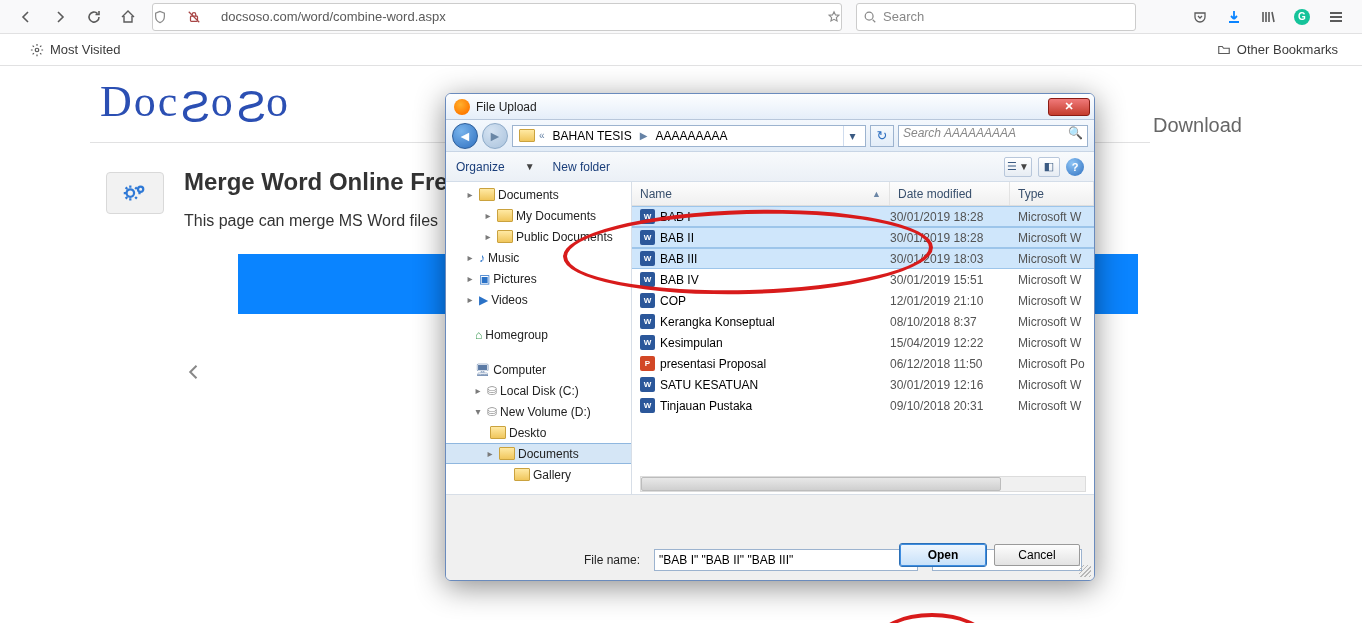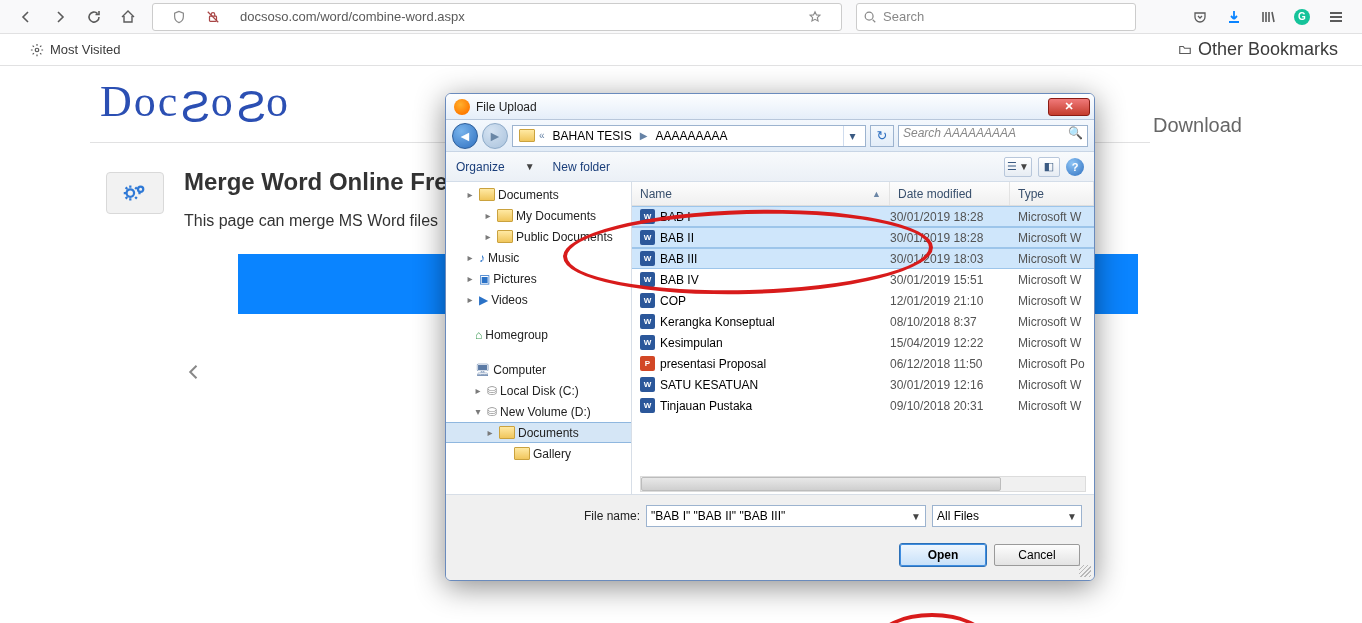--- a/index.html
+++ b/index.html
@@ -2,28 +2,28 @@
 <html><head>
 <meta charset="utf-8">
 <style>
 * { margin: 0; padding: 0; box-sizing: border-box; font-family: "Segoe UI", Arial, sans-serif; }
 body { background: #fff; width: 1362px; height: 623px; overflow: hidden; position: relative; }
 
 
 .browser-toolbar { height: 34px; display: flex; align-items: center; gap: 6px; padding: 0 12px; background: #f9f9fa; border-bottom: 1px solid #e1e1e2; }
 .tool-btn { width: 28px; height: 28px; display: flex; align-items: center; justify-content: center; color: #5b5b5b; cursor: default; border-radius: 3px; }
 .tool-btn svg { width: 16px; height: 16px; }
-.url-box { flex: 0 0 690px; height: 28px; display: flex; align-items: center; border: 1px solid #ccc; border-radius: 3px; margin-left: 4px; padding: 0 19px; gap: 20px; background: #fff; }
+.url-box { flex: 0 0 690px; height: 28px; display: flex; align-items: center; border: 1px solid #ccc; border-radius: 3px; margin-left: 4px; padding: 0 0; gap: 20px; background: #fff; }
 .url-text { flex: 1; font-size: 13px; color: #5a5a5a; }
 .search-box { flex: 0 0 280px; height: 28px; display: flex; align-items: center; border: 1px solid #ccc; border-radius: 3px; margin-left: 8px; padding: 0 6px; gap: 6px; background: #fff; color: #888; font-size: 13px; }
 .spacer { flex: 1; }
 
 .bookmarks-bar { height: 32px; display: flex; align-items: center; padding: 0 24px; border-bottom: 1px solid #e1e1e2; background: #fff; }
 .bookmark-item { display: flex; align-items: center; gap: 6px; font-size: 13px; color: #3b3b3b; padding: 4px 6px; }
-.bookmarks-right { margin-left: auto; display: flex; align-items: center; gap: 6px; font-size: 18px; color: #3b3b3b; }
+.bookmarks-right { margin-left: auto; display: flex; align-items: center; gap: 6px; font-size: 13px; color: #3b3b3b; }
 
 
 .page-area { position: relative; background: #fff; }
 .logo { position: absolute; left: 100px; top: 10px; font-size: 44px; font-weight: 400; color: #2b4fb3; letter-spacing: 2px; font-family: Georgia, 'Times New Roman', serif; }
 .logo .flip { display: inline-block; transform: scaleX(-1) translateY(6px); }
 .download-link { position: absolute; left: 1153px; top: 48px; font-size: 20px; color: #666; }
 .page-hr { position: absolute; left: 90px; top: 76px; width: 1060px; border: 0; border-top: 1px solid #e1e1e2; }
 .page-title { position: absolute; left: 184px; top: 102px; font-size: 24px; font-weight: bold; color: #333; }
 .page-desc { position: absolute; left: 184px; top: 146px; font-size: 16px; color: #333; }
 .gear-icon-box { position: absolute; left: 106px; top: 106px; width: 58px; height: 42px; background: #f2f2f2; border: 1px solid #d9d9d9; border-radius: 4px; display: flex; align-items: center; justify-content: center; color: #2f79d6; }
@@ -75,21 +75,21 @@
 .fr-name { flex: 0 0 258px; padding-left: 8px; display: flex; align-items: center; gap: 5px; }
 .fr-date { flex: 0 0 120px; color: #535353; }
 .fr-type { flex: 1; color: #535353; padding-left: 8px; white-space: nowrap; overflow: hidden; }
 .doc-icon { width: 15px; height: 15px; background: #2b579a; border-radius: 2px; display: flex; align-items: center; justify-content: center; color: #fff; font-size: 8px; font-weight: bold; }
 .doc-icon.ppt { background: #d24726; }
 
 .scroll-track { position: absolute; left: 8px; right: 8px; bottom: 2px; height: 16px; background: #f0f0f0; border: 1px solid #dcdcdc; }
 .scroll-thumb { position: absolute; left: 0; top: 0; bottom: 0; width: 360px; background: linear-gradient(#e8e8e8,#cfcfcf); border: 1px solid #bcbcbc; border-radius: 2px; }
 
 .dialog-footer { height: 86px; background: #f0f0f0; border-top: 1px solid #d7dee7; padding: 10px 12px 0 12px; position: relative; }
-.fn-row { display: flex; align-items: center; gap: 6px; }
+.fn-row { display: flex; align-items: center; gap: 14px; margin-top: 44px; }
 .fn-label { font-size: 12px; color: #222; margin-left: 126px; }
 .fn-input { flex: 1; height: 22px; border: 1px solid #9cb3cf; background: #fff; font-size: 12px; padding: 0 4px; display: flex; align-items: center; justify-content: space-between; }
 .fn-filter { width: 150px; height: 22px; border: 1px solid #9cb3cf; background: #fff; font-size: 12px; padding: 0 4px; display: flex; align-items: center; justify-content: space-between; }
 .btn-row { position: absolute; right: 14px; bottom: 14px; display: flex; gap: 8px; }
 .dlg-btn { width: 86px; height: 22px; border: 1px solid #9a9a9a; background: linear-gradient(#fdfdfd,#e3e3e3); font-size: 12px; border-radius: 2px; }
 .dlg-btn.open { border: 1px solid #3e8de0; outline: 1px solid #2c70b7; background: linear-gradient(#eef6fe,#c8e1f9); font-weight: bold; }
 .resize-grip { position: absolute; right: 3px; bottom: 3px; width: 12px; height: 12px; background: repeating-linear-gradient(135deg,#b8b8b8 0 1px,transparent 1px 3px); }
 
 
 .red-ellipse { position: absolute; border: 4px solid #d81b1b; border-radius: 50%; pointer-events: none; }
@@ -291,20 +291,24 @@
       <div class="tree-row" style="padding-left:26px">
           <span class="exp">▸</span>
           <span style="color:#8a8a8a">⛁</span>
           <span>Local Disk (C:)</span>
         </div>
       <div class="tree-row" style="padding-left:26px">
           <span class="exp">▾</span>
           <span style="color:#8a8a8a">⛁</span>
           <span>New Volume (D:)</span>
         </div>
+      <div class="tree-row" style="padding-left:44px">
+          <span class="tree-folder"></span>
+          <span>Deskto</span>
+        </div>
       <div class="tree-row selected" style="padding-left:38px">
           <span class="exp">▸</span>
           <span class="tree-folder"></span>
           <span>Documents</span>
         </div>
       <div class="tree-row" style="padding-left:68px">
           <span class="tree-folder"></span>
           <span>Gallery</span>
         </div>
     </div>

